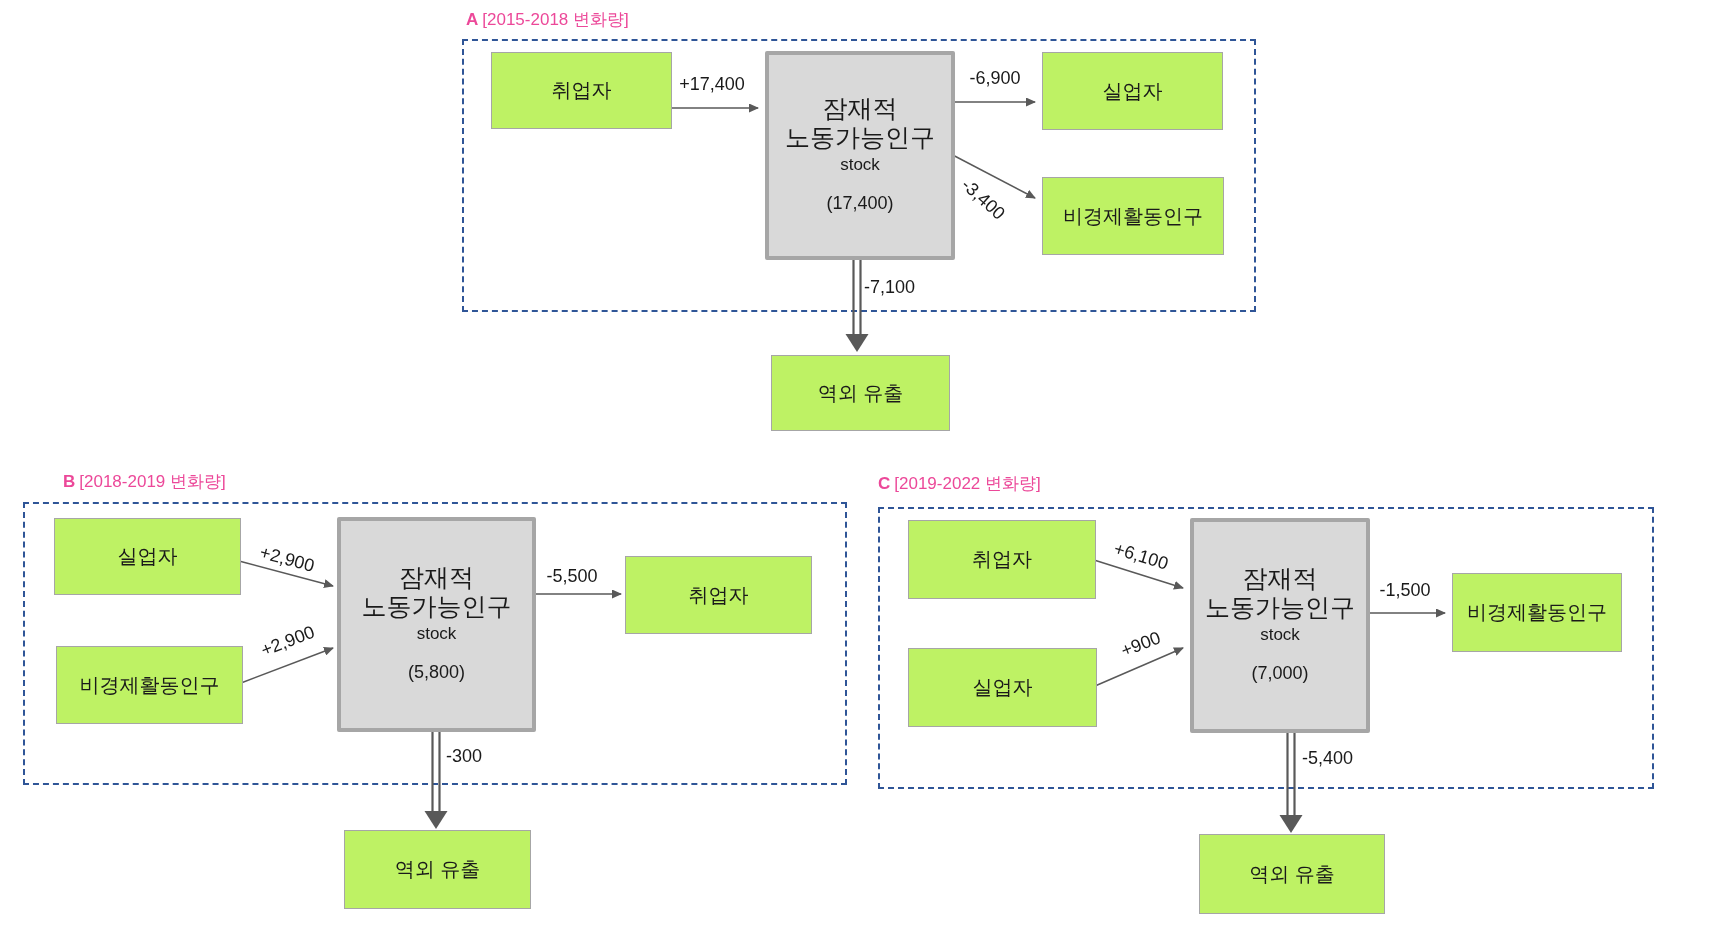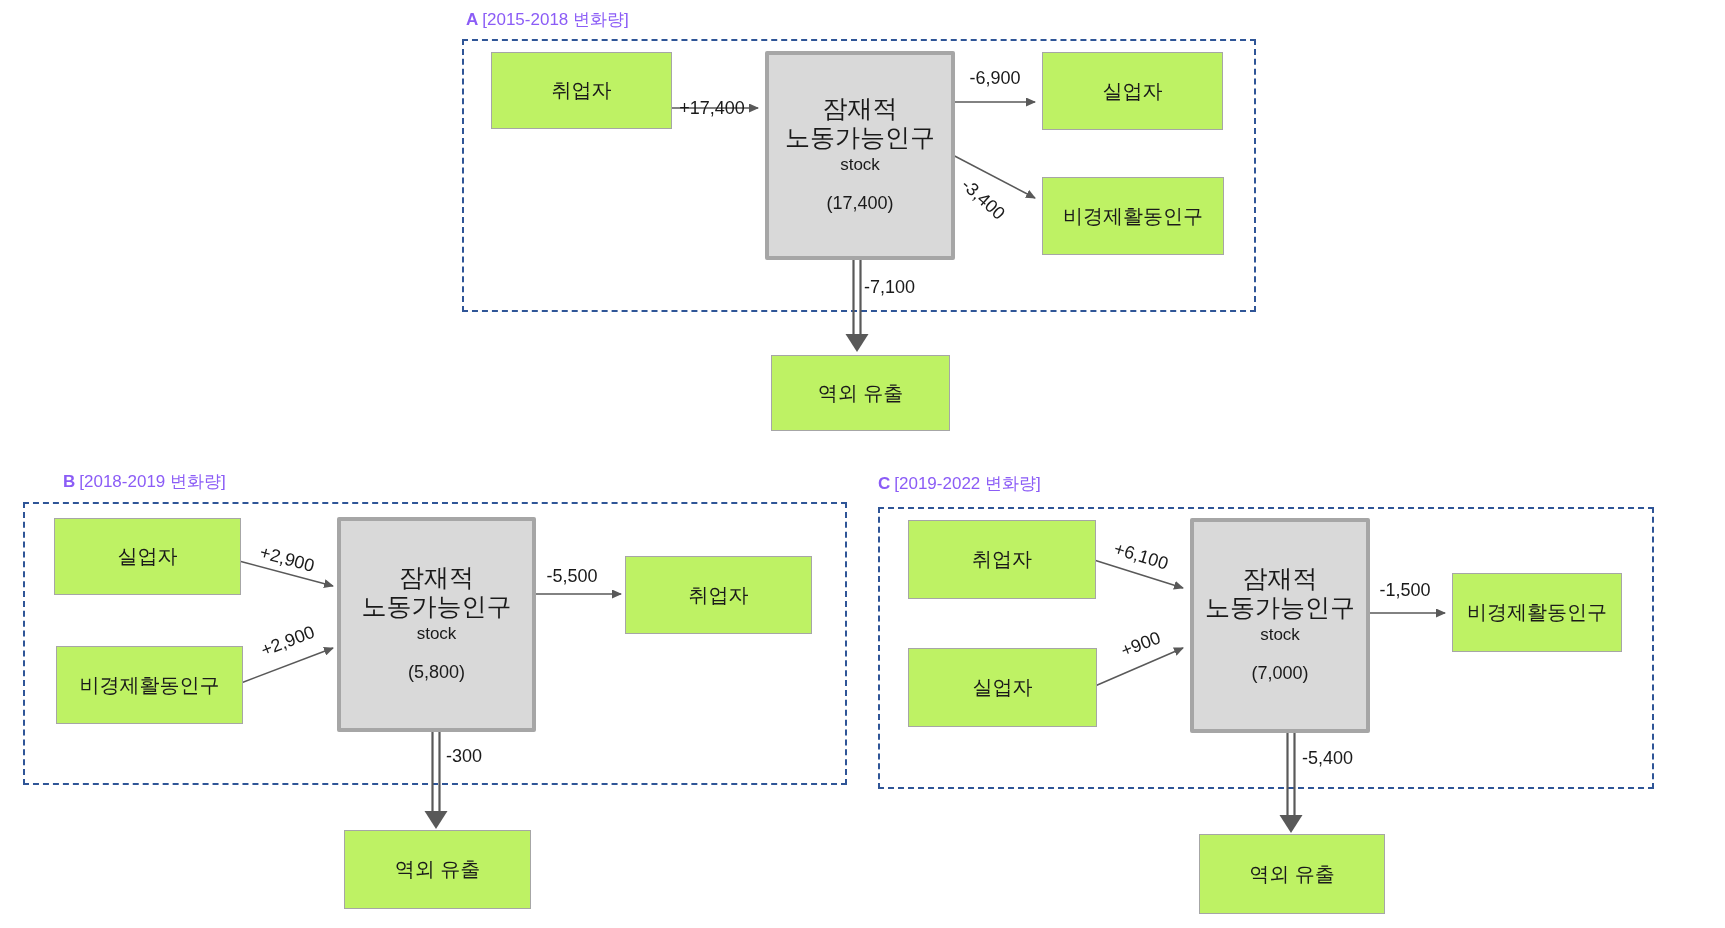--- a/index.html
+++ b/index.html
@@ -7,21 +7,21 @@
           font-family:"Liberation Sans","DejaVu Sans",sans-serif;color:#1a1a1a;overflow:hidden;}
   svg.layer{position:absolute;left:0;top:0;z-index:1;}
   .dashed{position:absolute;border:2.5px dashed #2f5597;z-index:0;background:transparent;}
   .node{position:absolute;background:#bef264;border:1.6px solid #a6a6a6;z-index:2;
         display:flex;align-items:center;justify-content:center;font-size:20px;white-space:nowrap;}
   .stockbox{position:absolute;background:#d9d9d9;border:4px solid #a6a6a6;border-radius:2px;z-index:2;
         display:flex;flex-direction:column;align-items:center;justify-content:center;text-align:center;}
   .stockbox .k{font-size:25px;line-height:29px;}
   .stockbox .s{font-size:17px;line-height:26px;}
   .stockbox .v{font-size:18px;line-height:28px;margin-top:11px;}
-  .ptitle{position:absolute;font-size:17px;z-index:3;white-space:nowrap;color:#8b5cf6;}
+  .ptitle{position:absolute;font-size:17px;z-index:3;white-space:nowrap;color:#ec4899;}
   .ptitle .pl{font-weight:bold;margin-right:4px;}
   .flabel{position:absolute;font-size:18px;z-index:3;white-space:nowrap;text-align:center;}
   .ctr{text-align:center;}
 </style>
 </head>
 <body>
 
 <div class="canvas">
 
   <div class="dashed" style="left:462px;top:39px;width:790px;height:269px;"></div>
@@ -67,21 +67,21 @@
     <div class="k">잠재적</div>
     <div class="k">노동가능인구</div>
     <div class="s">stock</div>
     <div class="v">(17,400)</div>
   </div>
 
   <div class="node" style="left:1042px;top:52px;width:179px;height:76px;">실업자</div>
   <div class="node" style="left:1042px;top:177px;width:180px;height:76px;">비경제활동인구</div>
   <div class="node" style="left:771px;top:355px;width:177px;height:74px;">역외 유출</div>
 
-  <div class="flabel ctr" style="left:652px;top:74px;width:120px;margin-top:24px;">+17,400</div>
+  <div class="flabel ctr" style="left:652px;top:74px;width:120px;">+17,400</div>
   <div class="flabel ctr" style="left:945px;top:68px;width:100px;">-6,900</div>
   <div class="flabel ctr" style="left:923px;top:189px;width:120px;transform:rotate(42deg);">-3,400</div>
   <div class="flabel" style="left:864px;top:277px;">-7,100</div>
 
   <div class="ptitle" style="left:25px;top:470px;margin-left:38px;">
     <span class="pl">B</span><span>[2018-2019 변화량]</span>
   </div>
 
   <div class="node" style="left:54px;top:518px;width:185px;height:75px;">실업자</div>
   <div class="node" style="left:56px;top:646px;width:185px;height:76px;">비경제활동인구</div>

